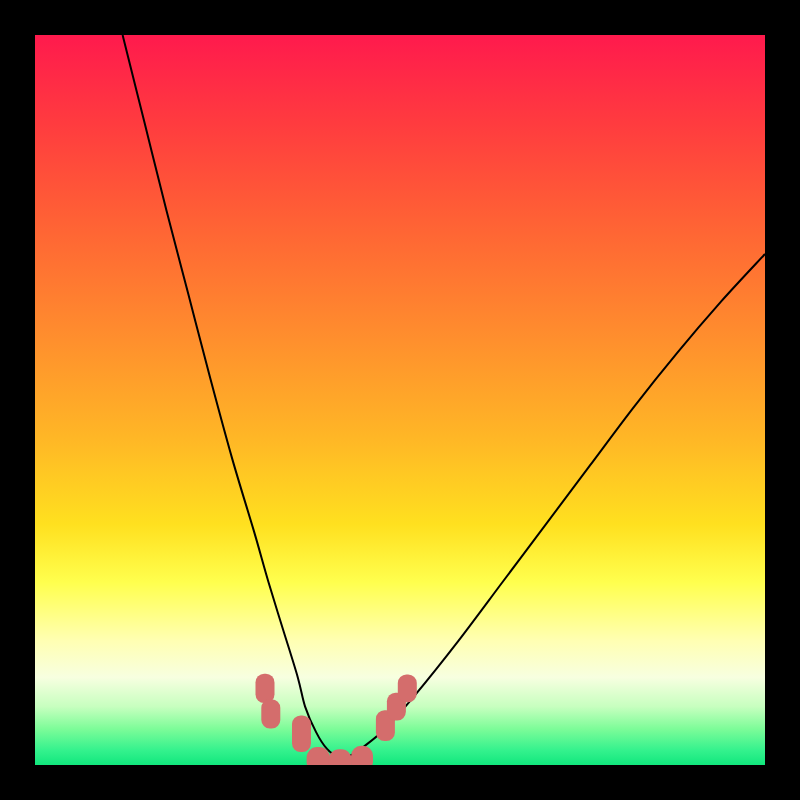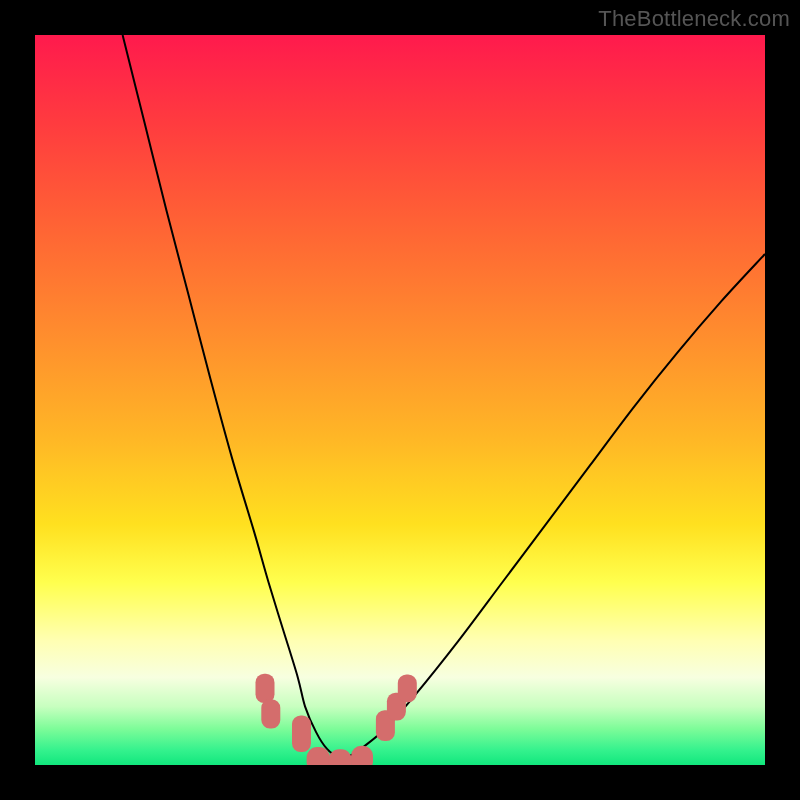--- a/index.html
+++ b/index.html
@@ -61,21 +61,20 @@
     inset: 0;
     width: 100%;
     height: 100%;
     overflow: visible;
   }
 </style>
 </head>
 <body>
 
 <div class="frame">
-  <div class="watermark">TheBottleneck.com</div>
 
   <div class="plot-area">
     <div class="gradient-bg"></div>
     <svg class="curve" viewBox="0 0 730 730" preserveAspectRatio="none">
       <path fill="none" stroke="#000" stroke-width="2" d="M 87.6 0.0 C 91.3 14.6, 102.2 58.4, 109.5 87.6 C 116.8 116.8, 124.1 146.6, 131.4 175.2 C 138.7 203.8, 146.0 231.2, 153.3 259.1 C 160.6 287.1, 167.9 315.7, 175.2 343.1 C 182.5 370.5, 189.8 397.9, 197.1 423.4 C 204.4 449.0, 212.9 475.7, 219.0 496.4 C 225.1 517.1, 228.7 531.1, 233.6 547.5 C 238.5 563.9, 243.3 579.1, 248.2 595.0 C 253.1 610.8, 259.2 629.6, 262.8 642.4 C 266.4 655.2, 267.1 662.5, 270.1 671.6 C 273.1 680.7, 277.4 690.1, 281.1 697.1 C 284.7 704.2, 288.4 709.9, 292.0 713.9 C 295.6 718.0, 299.3 720.0, 302.9 721.2 C 306.6 722.5, 309.6 722.8, 313.9 721.2 C 318.2 719.7, 322.4 716.4, 328.5 711.8 C 334.6 707.1, 341.9 702.0, 350.4 693.5 C 358.9 685.0, 367.4 675.3, 379.6 660.6 C 391.8 646.0, 408.8 624.8, 423.4 605.9 C 438.0 587.0, 452.6 567.0, 467.2 547.5 C 481.8 528.0, 496.4 508.6, 511.0 489.1 C 525.6 469.6, 540.2 450.2, 554.8 430.7 C 569.4 411.2, 584.0 391.2, 598.6 372.3 C 613.2 353.4, 627.8 335.2, 642.4 317.6 C 657.0 299.9, 671.6 282.9, 686.2 266.4 C 700.8 250.0, 722.7 226.9, 730.0 219.0"></path>
       <g id="marker-group">
           <rect x="220.5" y="638.8" width="19.0" height="29.2" rx="8.6" fill="#d46d6c"></rect>
           <rect x="226.3" y="664.3" width="19.0" height="29.2" rx="8.6" fill="#d46d6c"></rect>
           <rect x="257.0" y="680.4" width="19.0" height="36.5" rx="8.6" fill="#d46d6c"></rect>
           <rect x="271.6" y="712.1" width="23.4" height="25.6" rx="10.6" fill="#d46d6c"></rect>

